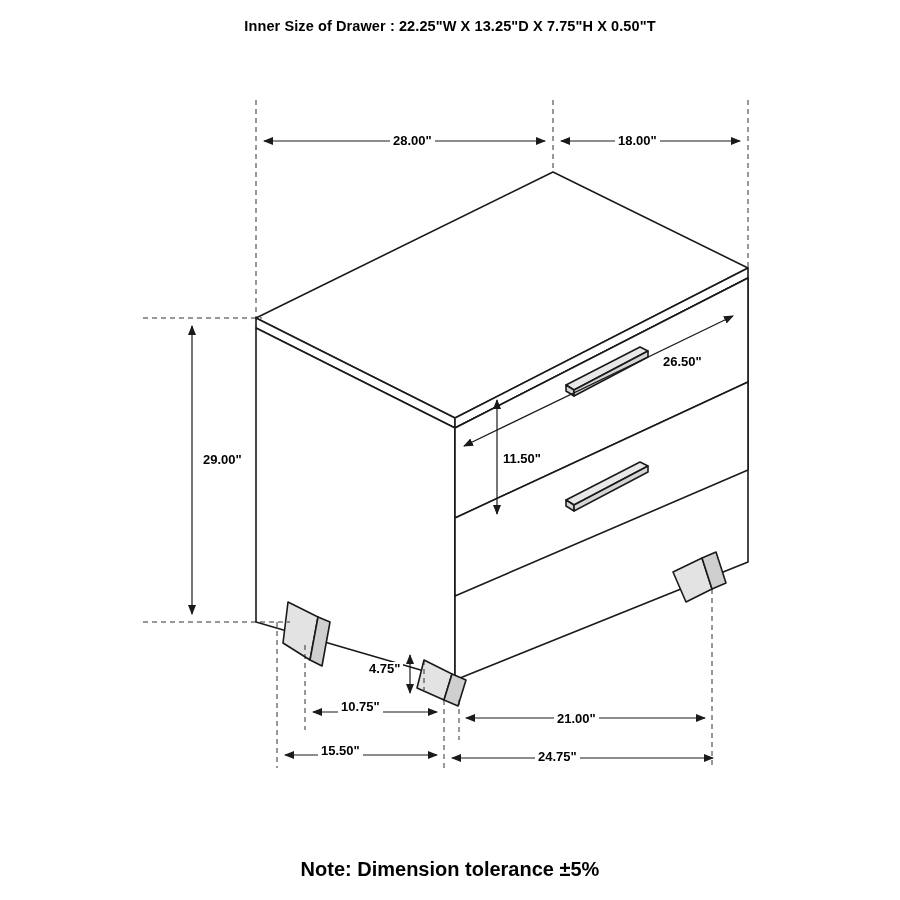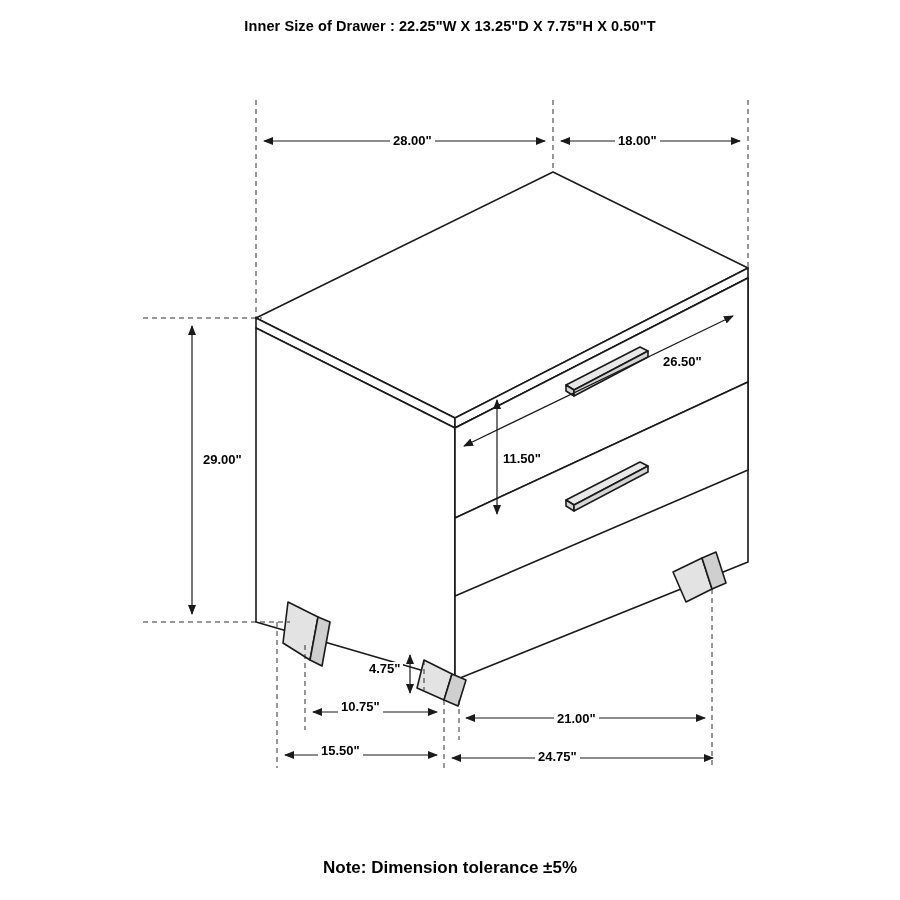--- a/index.html
+++ b/index.html
@@ -29,21 +29,21 @@
     font-size: 14.5px;
     font-weight: bold;
     letter-spacing: 0.1px;
   }
   .note {
     position: absolute;
     top: 858px;
     left: 0;
     width: 900px;
     text-align: center;
-    font-size: 17px;
+    font-size: 20px;
     font-weight: bold;
   }
   svg.canvas {
     position: absolute;
     top: 0;
     left: 0;
     width: 900px;
     height: 900px;
   }
   .dimlabel {

